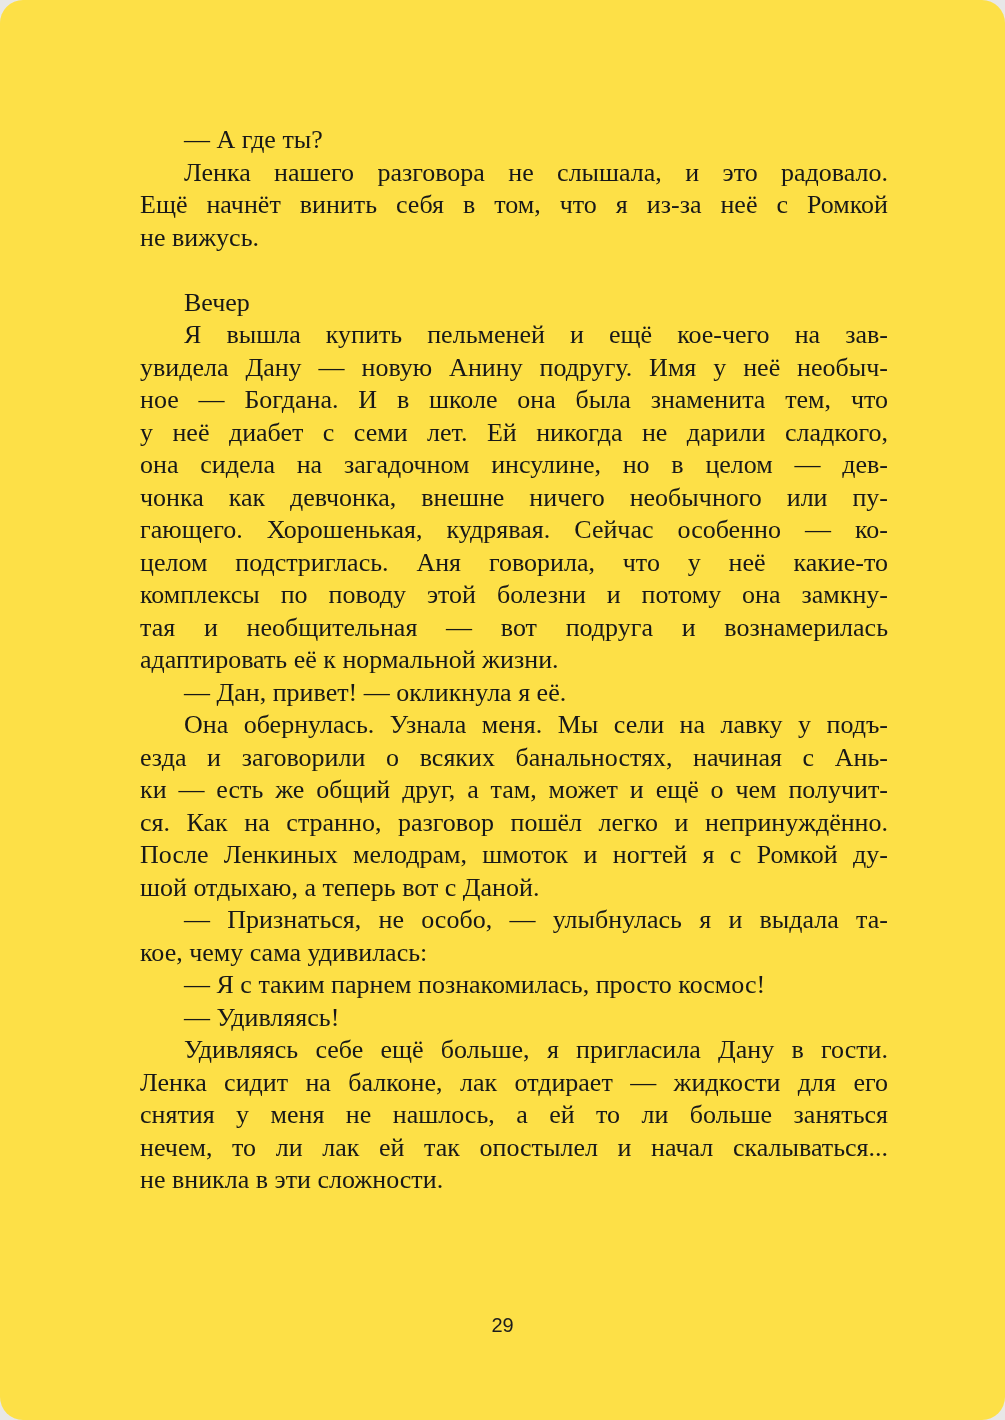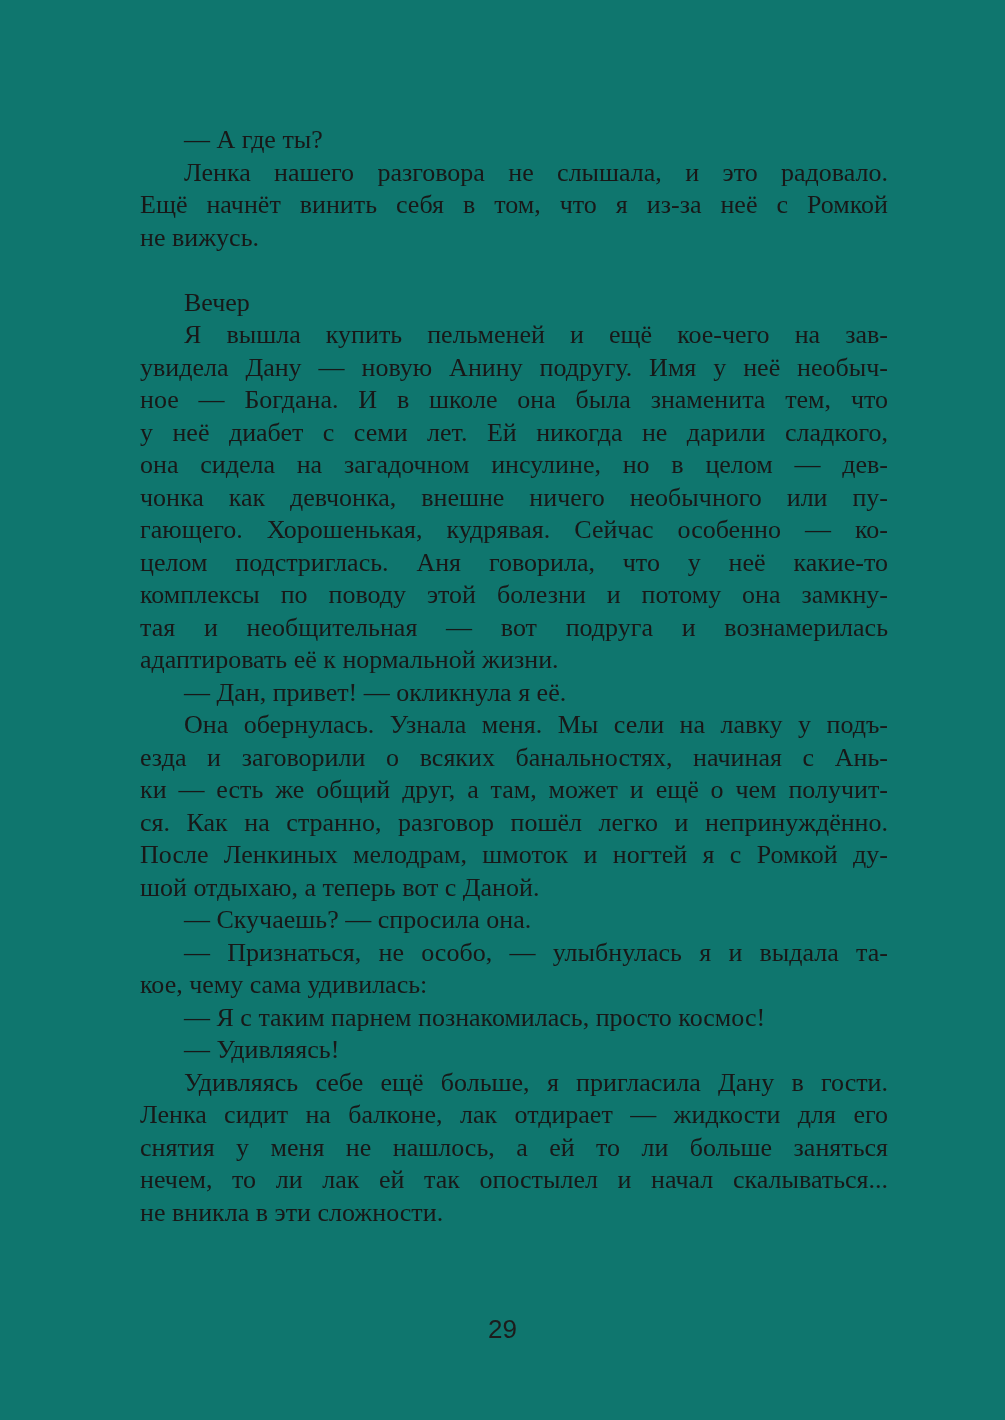--- a/index.html
+++ b/index.html
@@ -4,24 +4,25 @@
 <style>
   html, body {
     margin: 0;
     padding: 0;
     background: #e8e8e8;
   }
   .page {
     position: relative;
     width: 1005px;
     height: 1420px;
-    background: #0f766e;
+    background: #fde047;
     font-family: "Liberation Serif", serif;
     color: #181818;
     overflow: hidden;
+    border-radius: 23px;
   }
   .text-block {
     position: absolute;
     left: 140px;
     top: 124px;
     width: 748px;
     font-size: 26px;
     line-height: 32.5px;
   }
   .paragraph {
@@ -44,21 +45,21 @@
   .line.first {
     text-indent: 44px;
   }
   .page-number {
     position: absolute;
     left: 0;
     right: 0;
     top: 1314px;
     text-align: center;
     font-family: "Liberation Sans", sans-serif;
-    font-size: 26px;
+    font-size: 20px;
     color: #1c1c1c;
   }
 </style>
 </head>
 <body>
 
 <div class="page">
   <main class="text-block" id="text-block">
       <p class="paragraph">
         <span class="line first end">— А где ты?</span>
@@ -89,23 +90,20 @@
       </p>
       <p class="paragraph">
         <span class="line first">Она обернулась. Узнала меня. Мы сели на лавку у подъ-</span>
         <span class="line">езда и заговорили о всяких банальностях, начиная с Ань-</span>
         <span class="line">ки — есть же общий друг, а там, может и ещё о чем получит-</span>
         <span class="line">ся. Как на странно, разговор пошёл легко и непринуждённо.</span>
         <span class="line">После Ленкиных мелодрам, шмоток и ногтей я с Ромкой ду-</span>
         <span class="line end">шой отдыхаю, а теперь вот с Даной.</span>
       </p>
       <p class="paragraph">
-        <span class="line first end">— Скучаешь? — спросила она.</span>
-      </p>
-      <p class="paragraph">
         <span class="line first">— Признаться, не особо, — улыбнулась я и выдала та-</span>
         <span class="line end">кое, чему сама удивилась:</span>
       </p>
       <p class="paragraph">
         <span class="line first end">— Я с таким парнем познакомилась, просто космос!</span>
       </p>
       <p class="paragraph">
         <span class="line first end">— Удивляясь!</span>
       </p>
       <p class="paragraph">

